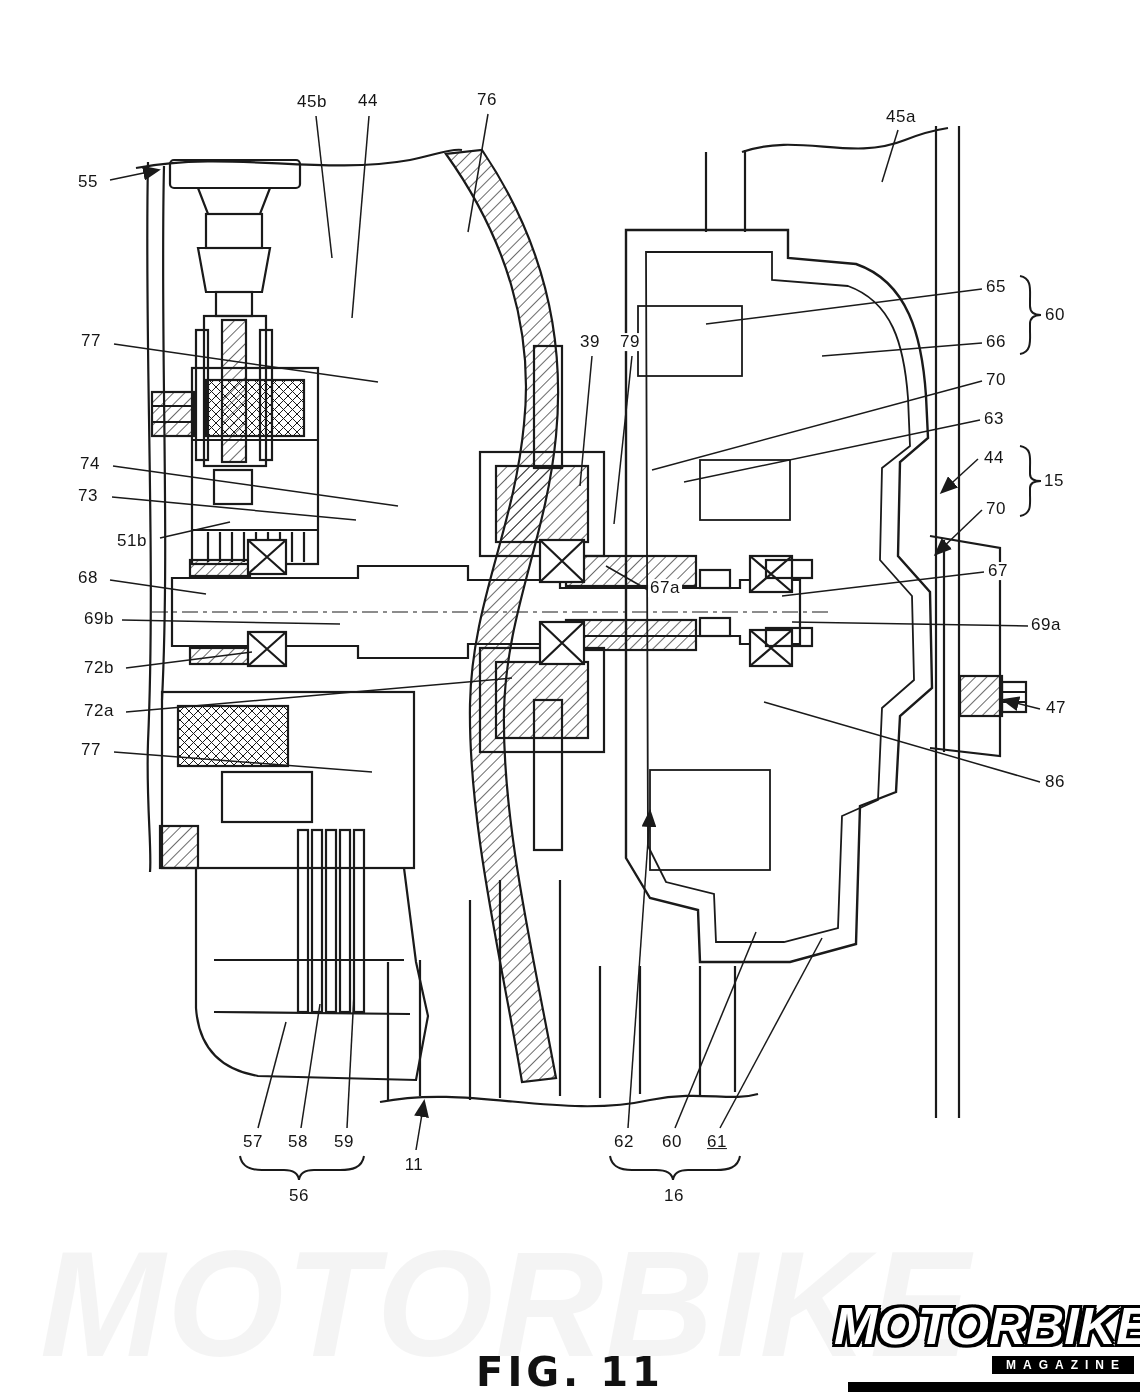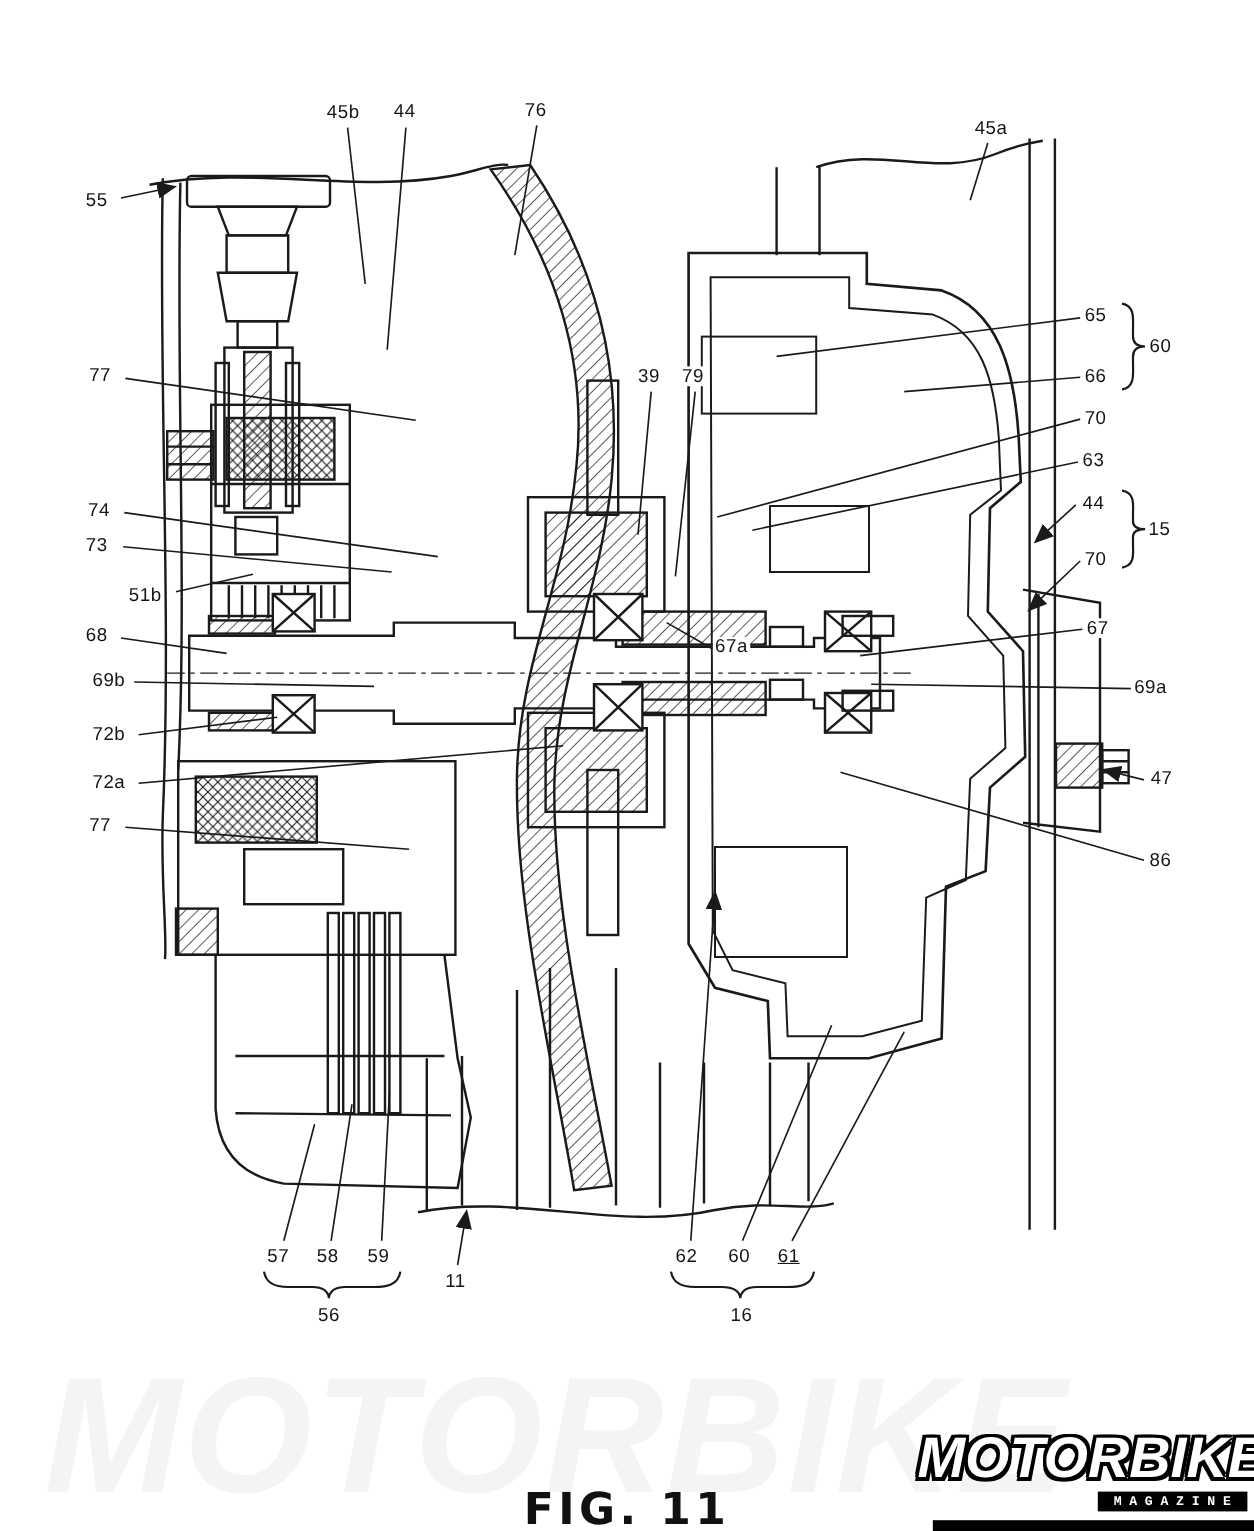--- a/index.html
+++ b/index.html
@@ -45,21 +45,20 @@
     text-shadow:
       -3px -3px 0 #000, 3px -3px 0 #000, -3px 3px 0 #000, 3px 3px 0 #000,
       -3px 0 0 #000, 3px 0 0 #000, 0 -3px 0 #000, 0 3px 0 #000;
     white-space:nowrap;
   }
   .logo-sub{
     margin-top:4px;
     font-size:12px;font-weight:700;letter-spacing:7px;
     color:#ffffff;background:#000;display:inline-block;
     padding:2px 8px 2px 14px;
-    font-family:Liberation Mono, monospace;
   }
   .bottom-strip{
     position:absolute;right:0;bottom:0;width:292px;height:10px;background:#000;
   }
 </style>
 </head>
 <body>
 
 <div class="page">
 

